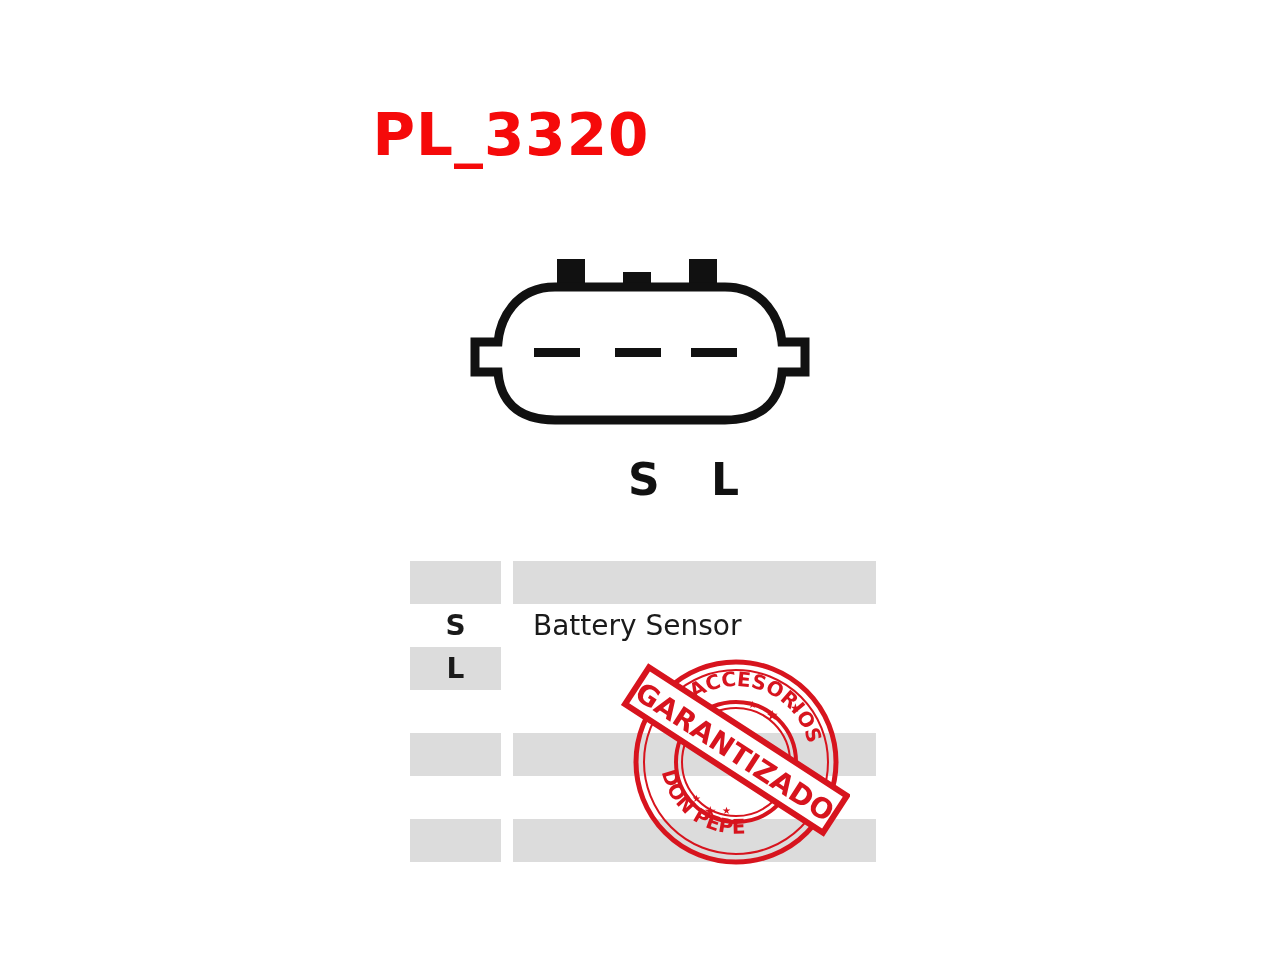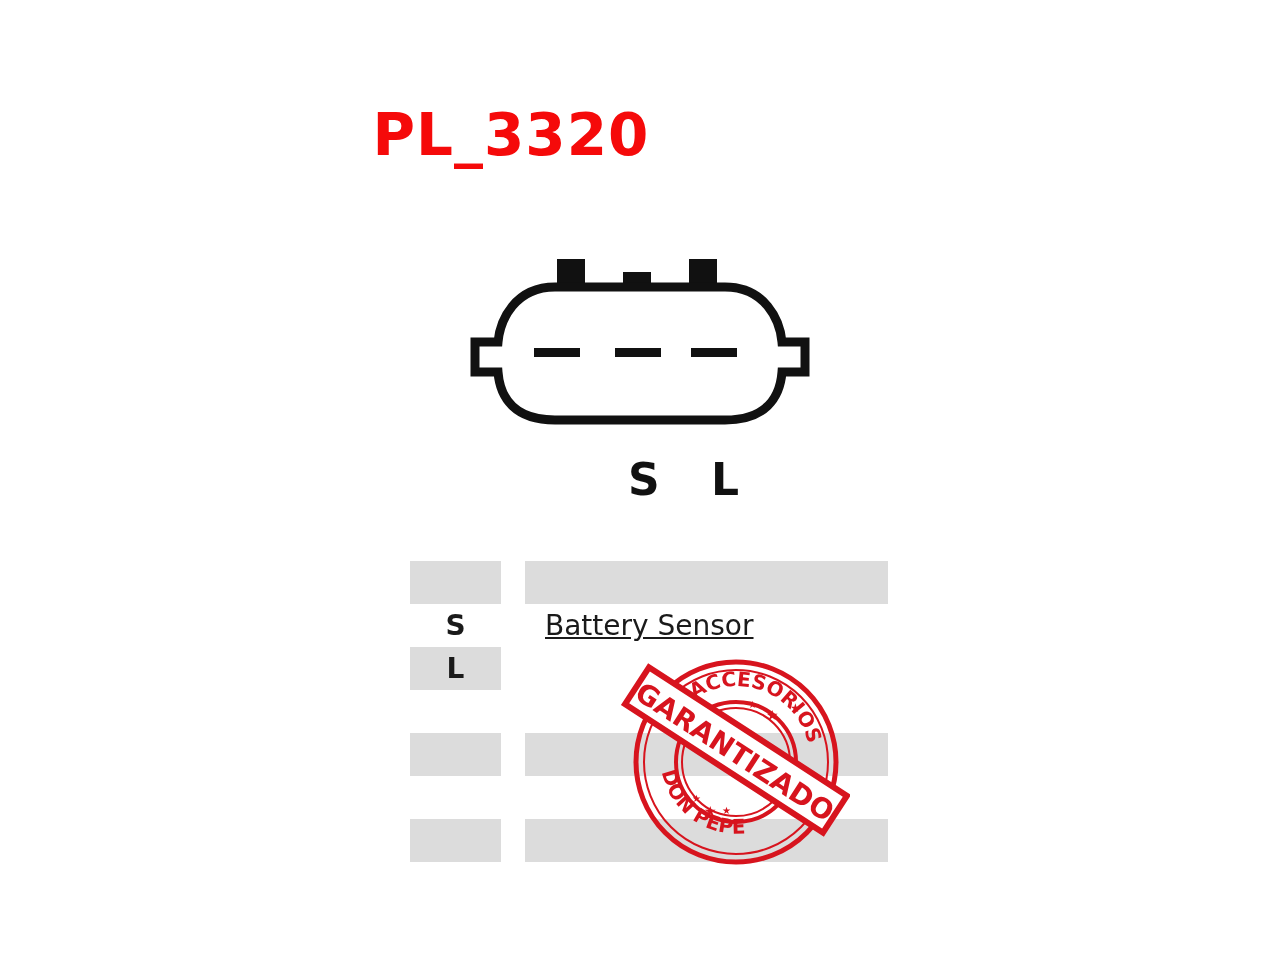--- a/index.html
+++ b/index.html
@@ -4,21 +4,21 @@
 <style>
   html, body { margin:0; padding:0; background:#ffffff; }
   body { width:1280px; height:960px; position:relative; overflow:hidden; font-family:"DejaVu Sans", sans-serif; }
   .title { position:absolute; left:0; width:1022px; top:100px; text-align:center; color:#f50a0a; font-family:"DejaVu Sans", sans-serif; font-weight:bold; font-size:58px; letter-spacing:1px; line-height:70px; }
   .connector { position:absolute; left:460px; top:250px; }
   .pin-label { position:absolute; top:455px; font-family:"DejaVu Sans", sans-serif; font-weight:bold; font-size:44px; color:#111; line-height:50px; }
   .table { position:absolute; left:410px; top:561px; width:460px; }
   .row { position:relative; height:43px; }
   .cell { position:absolute; top:0; height:43px; line-height:43px; font-size:28px; color:#1a1a1a; }
   .cell.k { left:0; width:91px; text-align:center; font-weight:bold; }
-  .cell.v { left:115px; width:363px; padding-left:20px; box-sizing:border-box; font-family:"DejaVu Sans", sans-serif; font-weight:normal;text-decoration:underline; }
+  .cell.v { left:103px; width:363px; padding-left:20px; box-sizing:border-box; font-family:"DejaVu Sans", sans-serif; font-weight:normal; }
   .row.shade .cell { background:#dcdcdc; }
   .stamp { position:absolute; left:620px; top:650px; width:230px; height:220px; }
 </style>
 </head>
 <body>
 
 <div class="title">PL_3320</div>
 
 <svg class="connector" width="360" height="190" viewBox="0 0 360 190">
 

